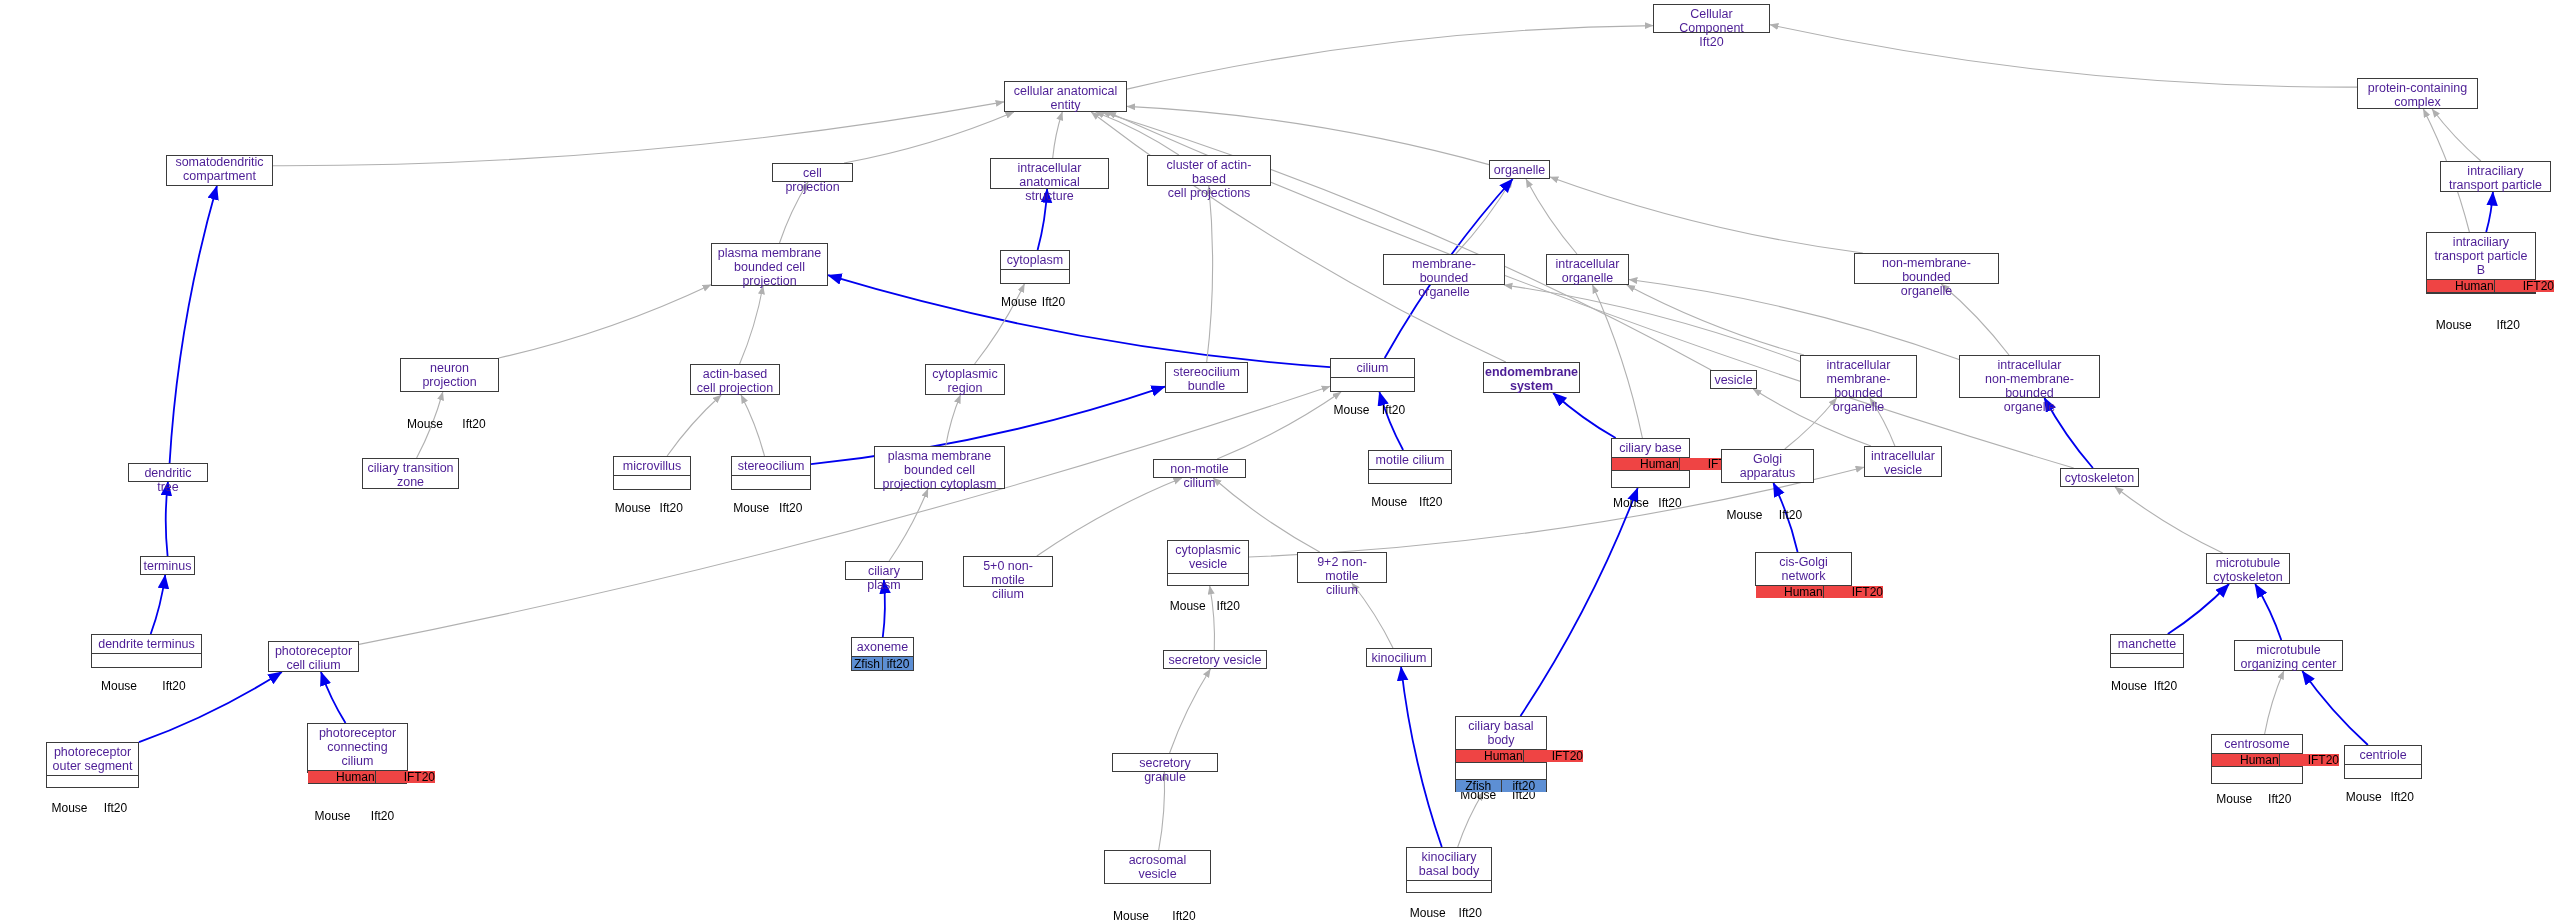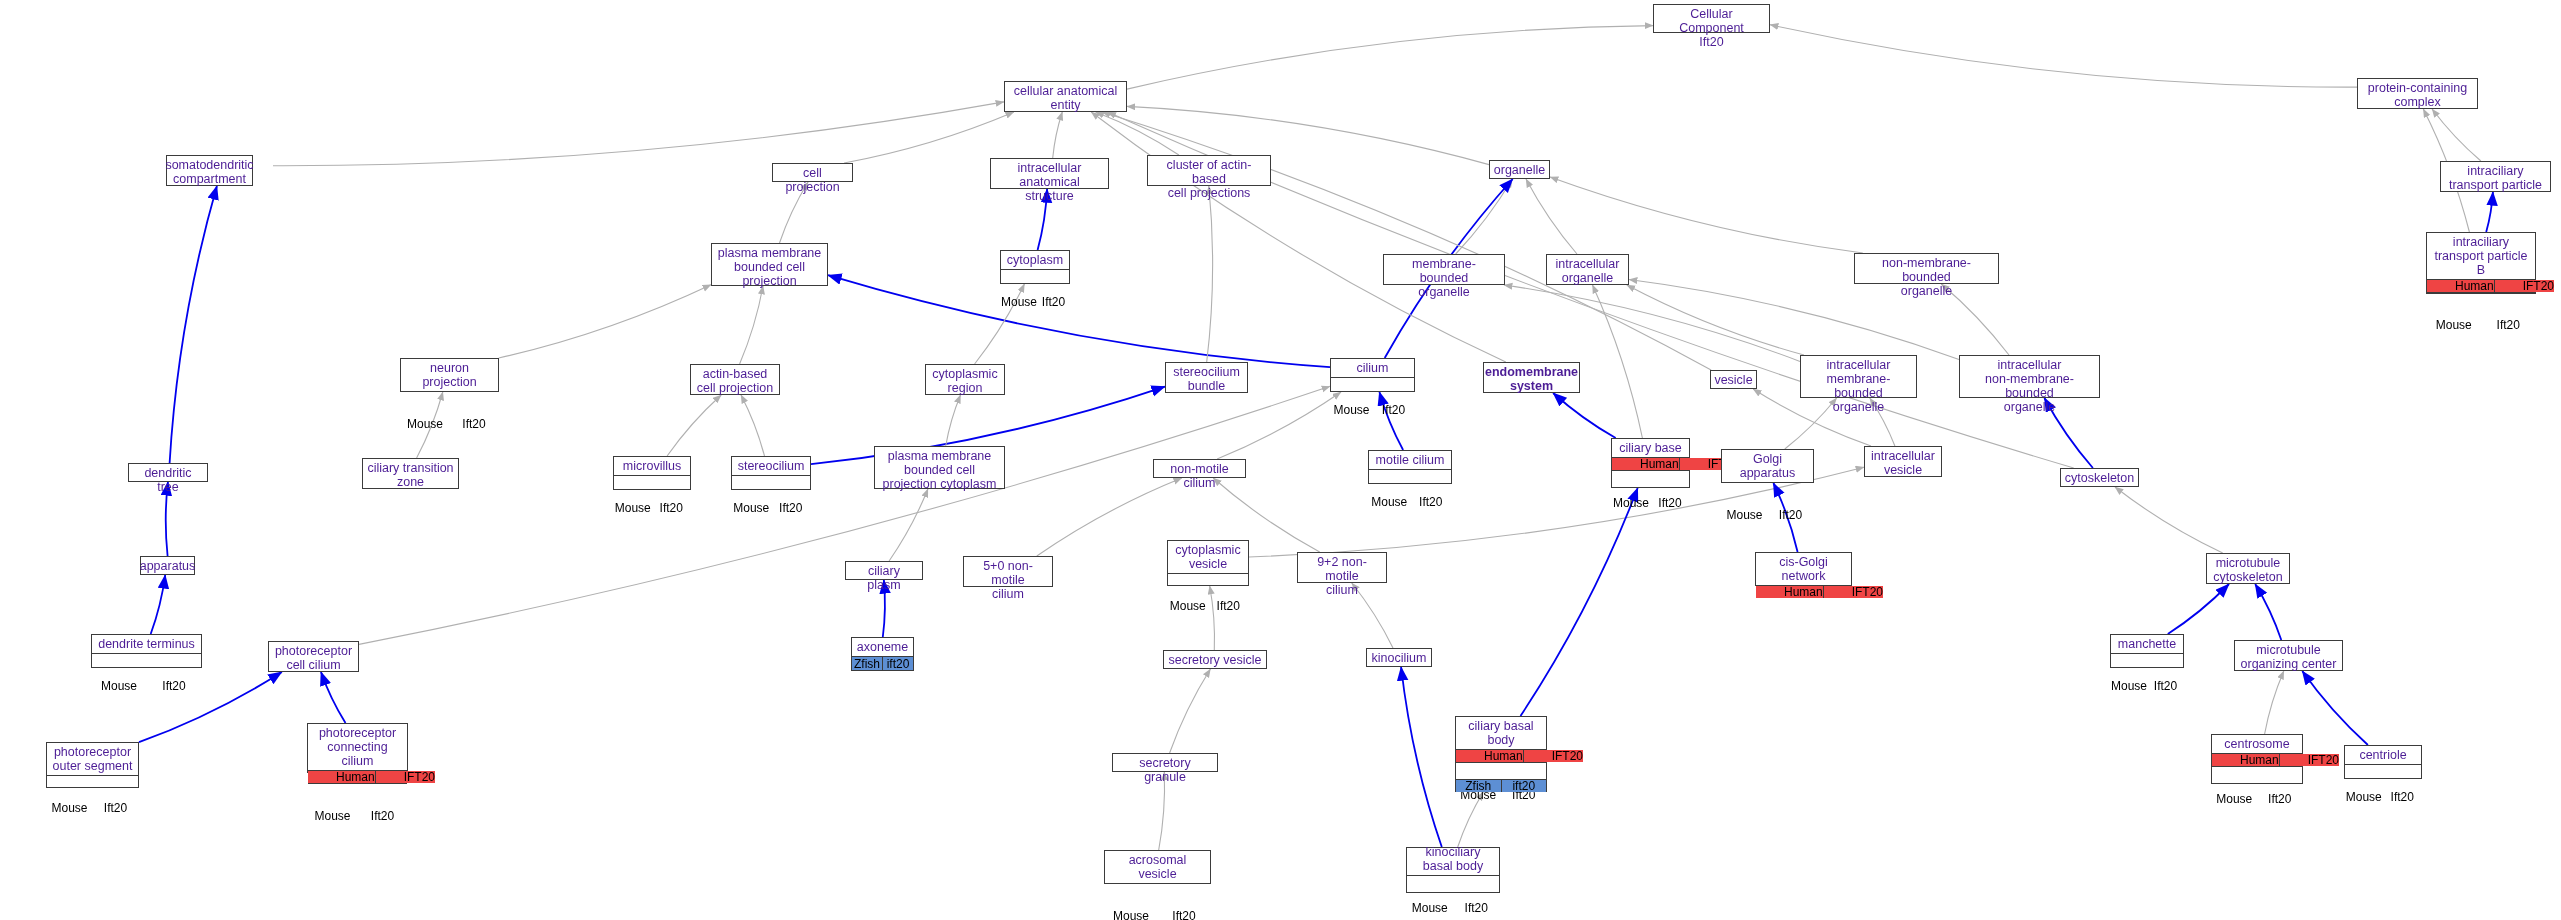--- a/index.html
+++ b/index.html
@@ -108,21 +108,21 @@
 Ift20</div>
       </div>
       <div class="node" style="left: 1004px; top: 81px; width: 123px; height: 31px;">
         <div class="ttl">cellular anatomical
 entity</div>
       </div>
       <div class="node" style="left: 2357px; top: 78px; width: 121px; height: 31px;">
         <div class="ttl">protein-containing
 complex</div>
       </div>
-      <div class="node" style="left: 166px; top: 155px; width: 87px; height: 31px;">
+      <div class="node" style="left: 166px; top: 155px; width: 107px; height: 31px; justify-content: flex-end;">
         <div class="ttl">somatodendritic
 compartment</div>
       </div>
       <div class="node" style="left: 772px; top: 163px; width: 81px; height: 19px;">
         <div class="ttl">cell projection</div>
       </div>
       <div class="node" style="left: 990px; top: 158px; width: 119px; height: 31px;">
         <div class="ttl">intracellular
 anatomical structure</div>
       </div>
@@ -269,21 +269,21 @@
         </div>
       </div>
       <div class="node" style="left: 1864px; top: 446px; width: 78px; height: 31px;">
         <div class="ttl">intracellular
 vesicle</div>
       </div>
       <div class="node" style="left: 2060px; top: 468px; width: 79px; height: 19px;">
         <div class="ttl">cytoskeleton</div>
       </div>
       <div class="node" style="left: 140px; top: 556px; width: 55px; height: 19px;">
-        <div class="ttl">apparatus</div>
+        <div class="ttl">terminus</div>
       </div>
       <div class="node" style="left: 1153px; top: 459px; width: 93px; height: 19px;">
         <div class="ttl">non-motile cilium</div>
       </div>
       <div class="node" style="left: 1167px; top: 540px; width: 82px; height: 46px;">
         <div class="ttl">cytoplasmic
 vesicle</div>
         <div class="row mouse">
           <div class="c left">Mouse</div>
           <div class="c">Ift20</div>
@@ -396,21 +396,21 @@
       <div class="node" style="left: 2344px; top: 745px; width: 78px; height: 34px;">
         <div class="ttl">centriole</div>
         <div class="row mouse">
           <div class="c left">Mouse</div>
           <div class="c">Ift20</div>
         </div>
       </div>
       <div class="node" style="left: 1112px; top: 753px; width: 106px; height: 19px;">
         <div class="ttl">secretory granule</div>
       </div>
-      <div class="node" style="left: 1406px; top: 847px; width: 94px; height: 46px; justify-content: flex-end;">
+      <div class="node" style="left: 1406px; top: 847px; width: 86px; height: 46px;">
         <div class="ttl">kinociliary
 basal body</div>
         <div class="row mouse">
           <div class="c left">Mouse</div>
           <div class="c">Ift20</div>
         </div>
       </div>
       <div class="node" style="left: 1104px; top: 850px; width: 107px; height: 34px;">
         <div class="ttl">acrosomal vesicle</div>
         <div class="row mouse">

